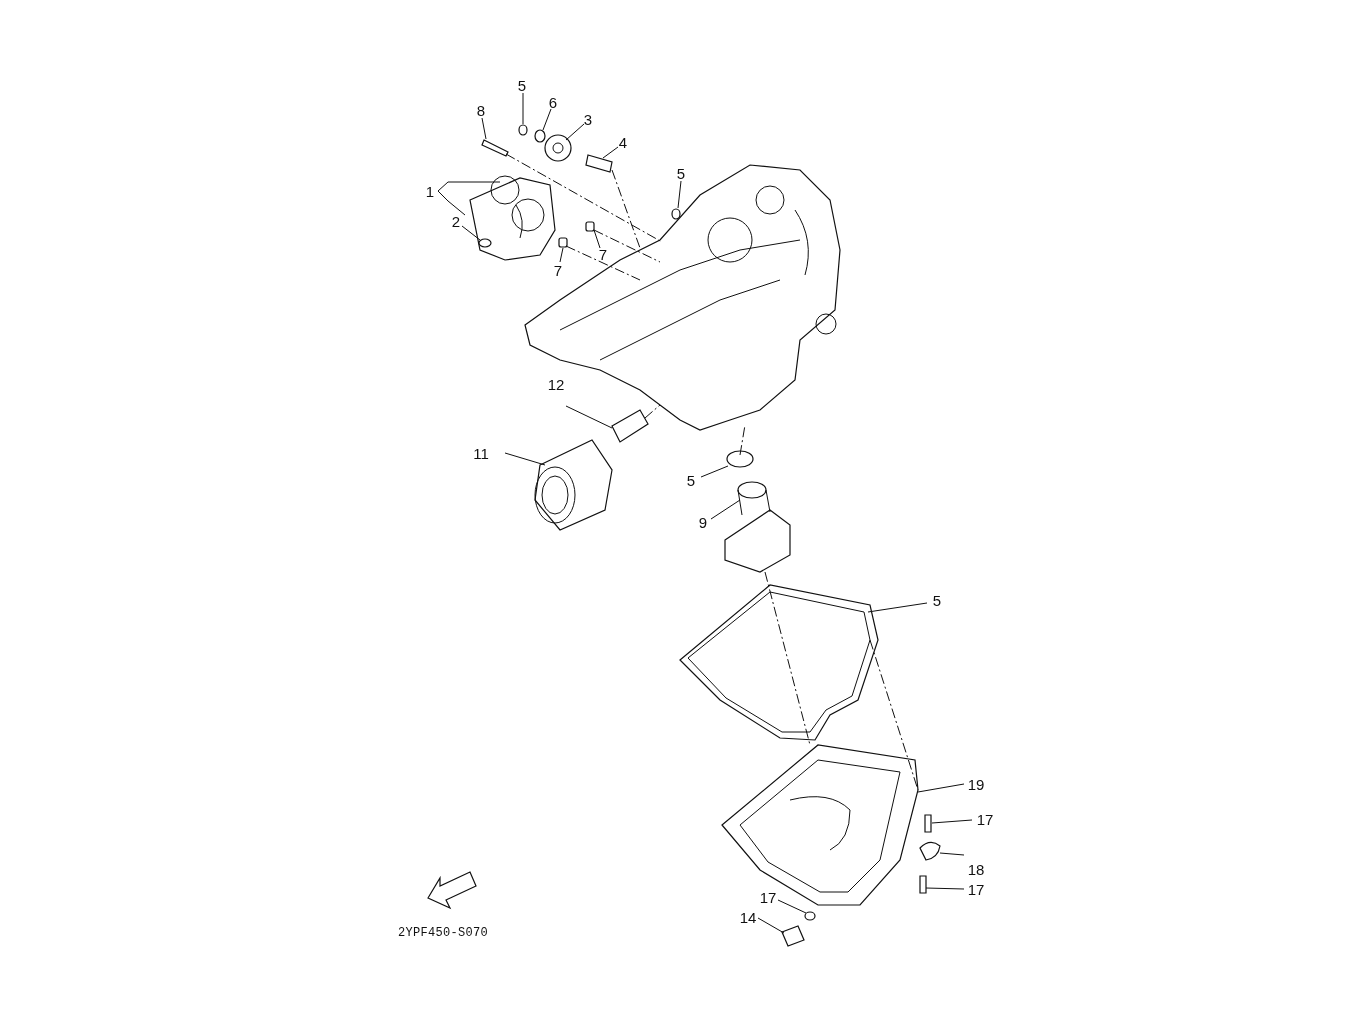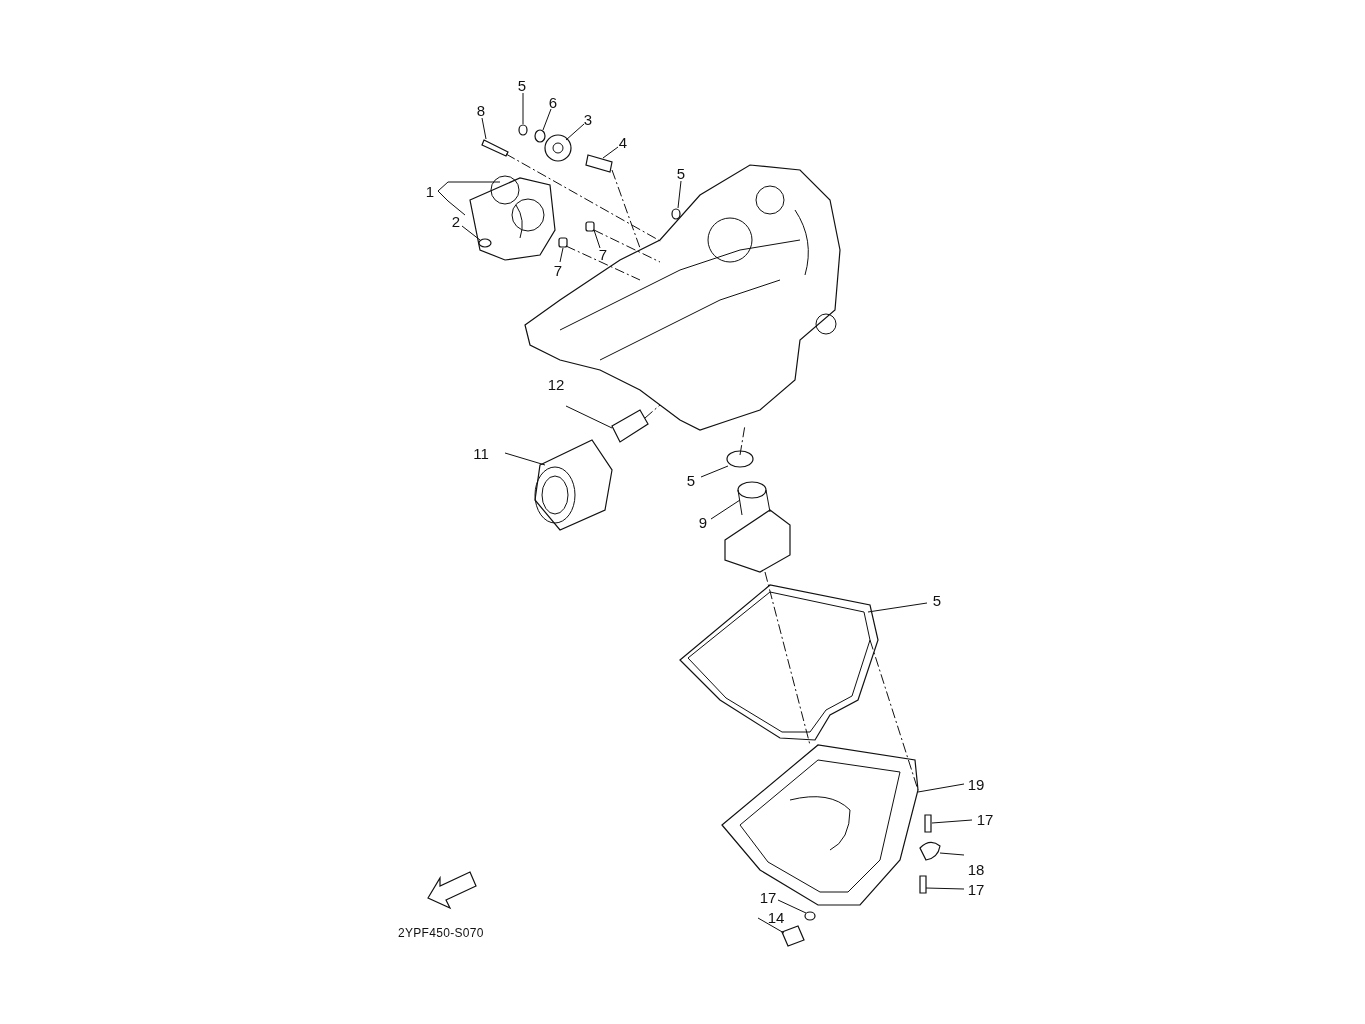--- a/index.html
+++ b/index.html
@@ -2,21 +2,21 @@
 <html><head>
   <meta charset="utf-8">
   <style>
     html, body { margin: 0; padding: 0; background: #ffffff; }
     body { width: 1365px; height: 1024px; position: relative; overflow: hidden;
            font-family: "Liberation Sans", sans-serif; }
     .canvas { position: absolute; left: 0; top: 0; width: 1365px; height: 1024px; }
     .callout { position: absolute; font-size: 15px; color: #111; line-height: 1;
                transform: translate(-50%, -50%); cursor: pointer; }
     .ref-code { position: absolute; left: 398px; top: 926px; font-size: 12px;
-                color: #111; letter-spacing: 0.3px; }
+                color: #111; letter-spacing: 0.3px; font-family: Liberation Mono, monospace; }
     svg { position: absolute; left: 0; top: 0; }
     .part { fill: #fff; stroke: #111; stroke-width: 1.2; }
     .thin { fill: none; stroke: #111; stroke-width: 1; }
     .dash { fill: none; stroke: #111; stroke-width: 1; stroke-dasharray: 10 3 2 3; }
     .lead { fill: none; stroke: #111; stroke-width: 1; }
   </style>
 </head>
 <body>
 
 <div class="canvas">
@@ -137,21 +137,21 @@
   <div class="callout" style="left:681px;top:173px">5</div>
   <div class="callout" style="left:553px;top:102px">6</div>
   <div class="callout" style="left:603px;top:254px">7</div>
   <div class="callout" style="left:558px;top:270px">7</div>
   <div class="callout" style="left:481px;top:110px">8</div>
   <div class="callout" style="left:703px;top:522px">9</div>
   <div class="callout" style="left:691px;top:480px">5</div>
   <div class="callout" style="left:481px;top:453px">11</div>
   <div class="callout" style="left:556px;top:384px">12</div>
   <div class="callout" style="left:976px;top:784px">19</div>
-  <div class="callout" style="left:776px;top:917px">14</div>
+  <div class="callout" style="left:748px;top:917px">14</div>
   <div class="callout" style="left:768px;top:897px">17</div>
   <div class="callout" style="left:937px;top:600px">5</div>
   <div class="callout" style="left:985px;top:819px">17</div>
   <div class="callout" style="left:976px;top:889px">17</div>
   <div class="callout" style="left:976px;top:869px">18</div>
 
   <div class="ref-code">2YPF450-S070</div>
 </div>
 
 </body></html>

